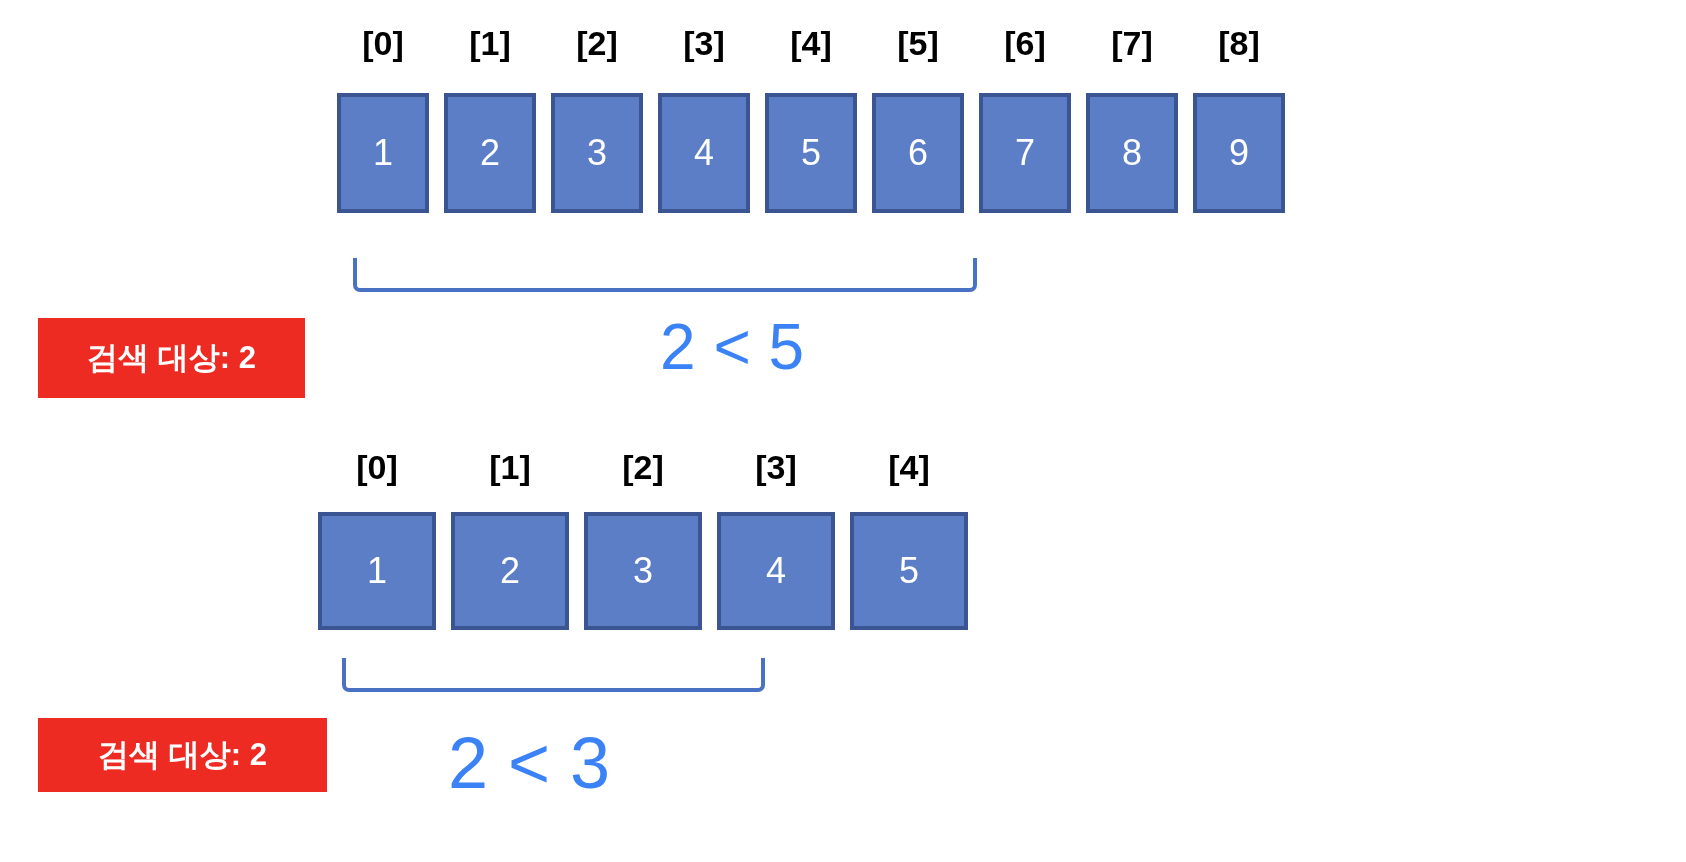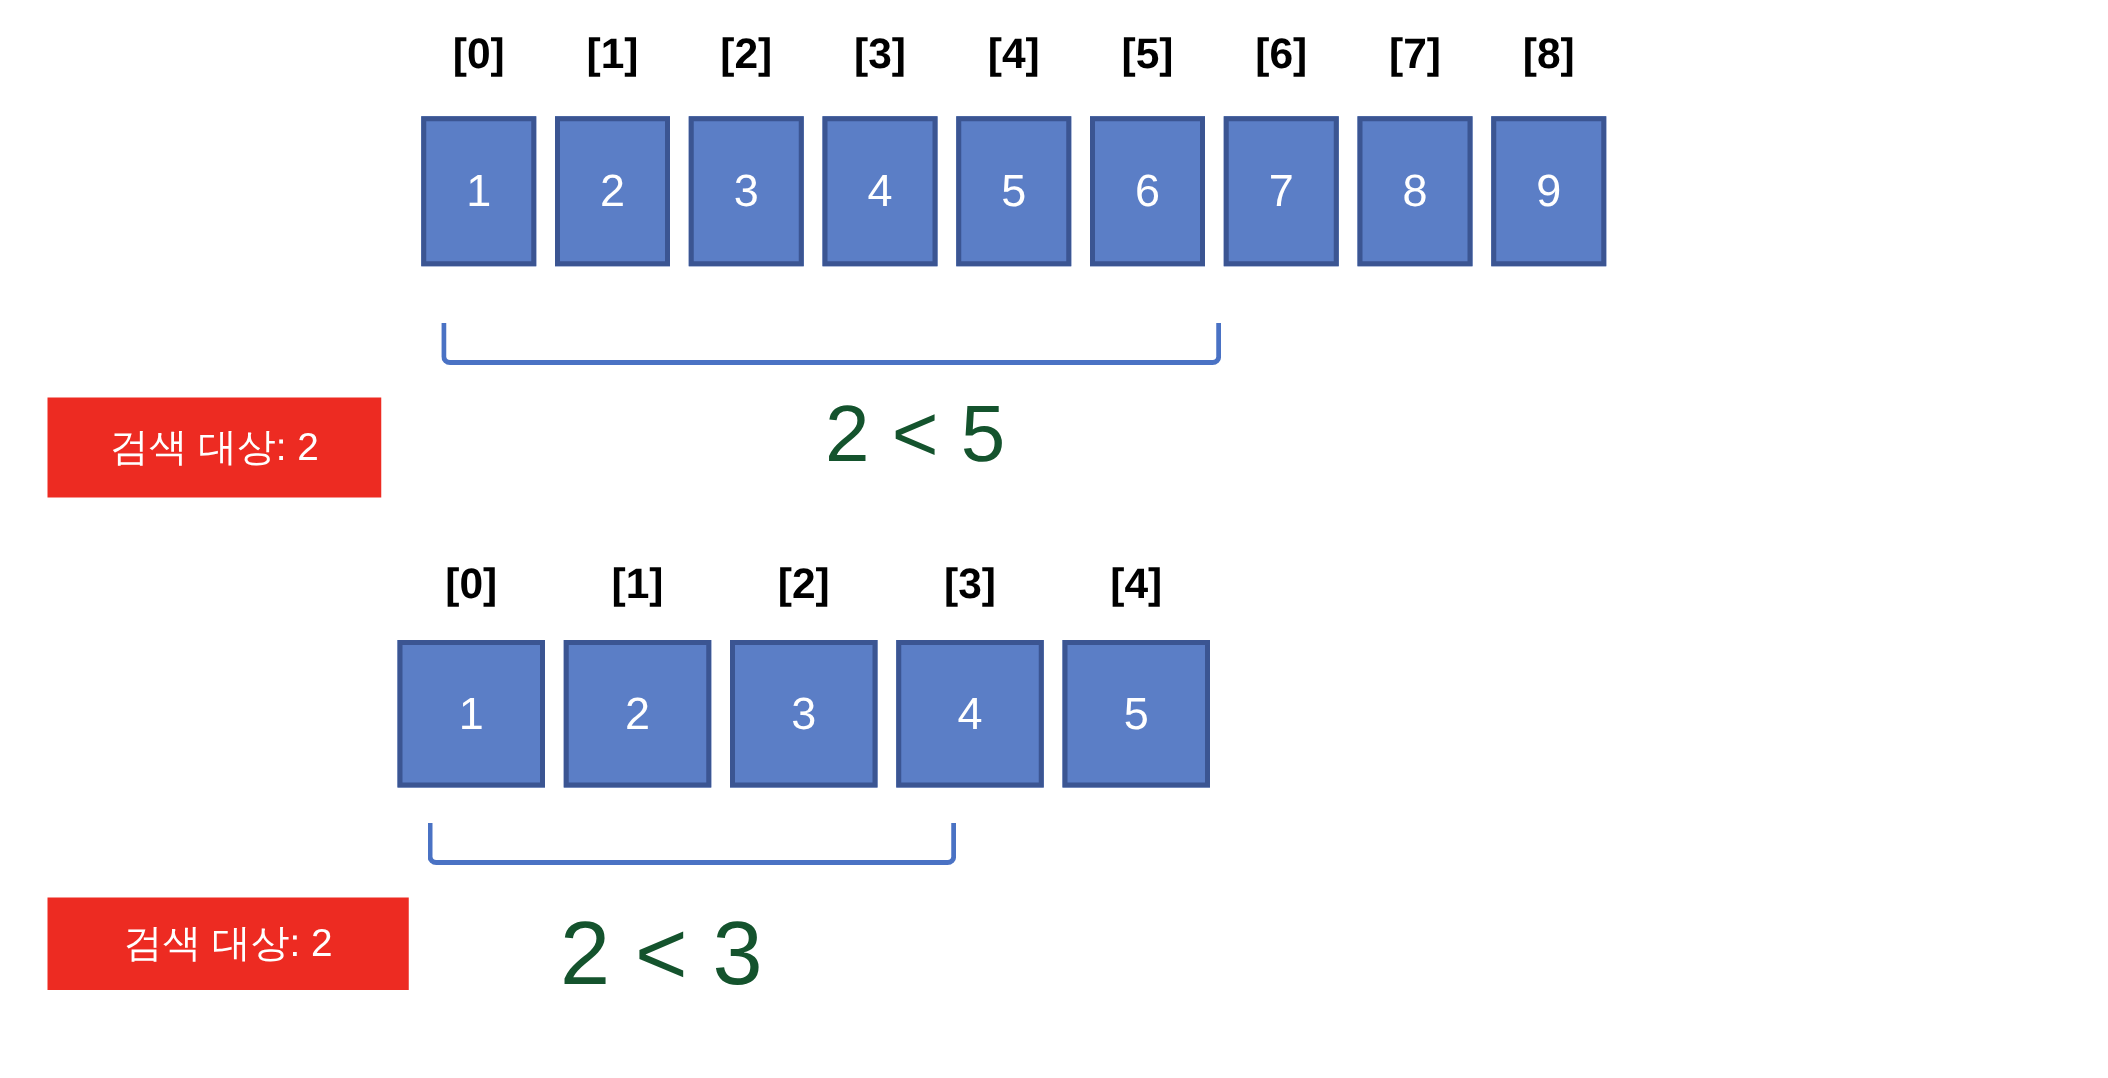--- a/index.html
+++ b/index.html
@@ -77,32 +77,32 @@
     border-bottom-right-radius: 7px;
   }
 
   
   .red-label {
     position: absolute;
     box-sizing: border-box;
     background: #ed2b22;
     color: #ffffff;
     font-size: 31px;
-    font-weight: 400;
+    font-weight: 700;
     display: flex;
     align-items: center;
     justify-content: center;
     letter-spacing: 0px;
     white-space: nowrap;
   }
 
   
   .compare-text {
     position: absolute;
-    color: #14532d;
+    color: #3b82f6;
     font-weight: 400;
     white-space: nowrap;
     line-height: 1;
   }
   .compare1 { left: 660px; top: 315px; font-size: 64px; }
   .compare2 { left: 448px; top: 727px; font-size: 72px; }
 </style>
 </head>
 <body>
 

